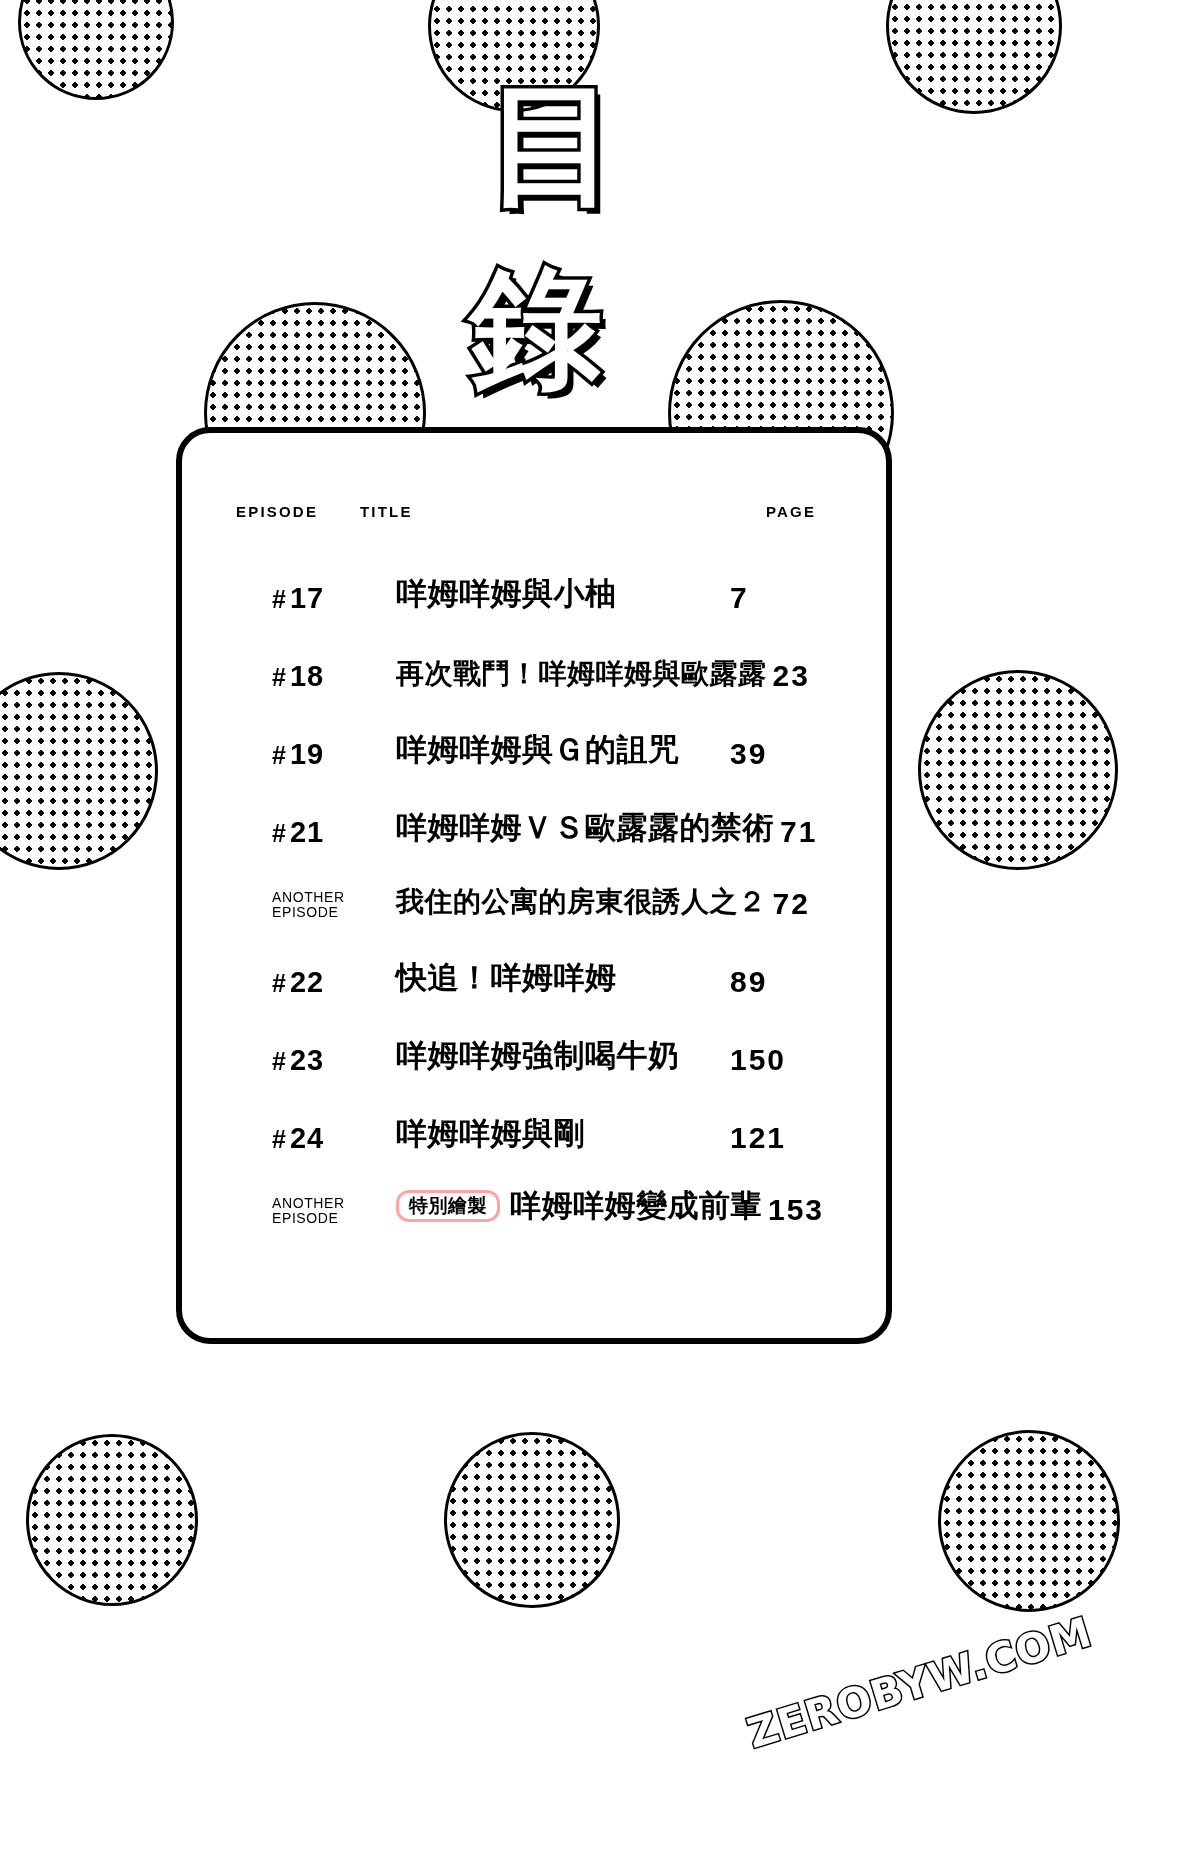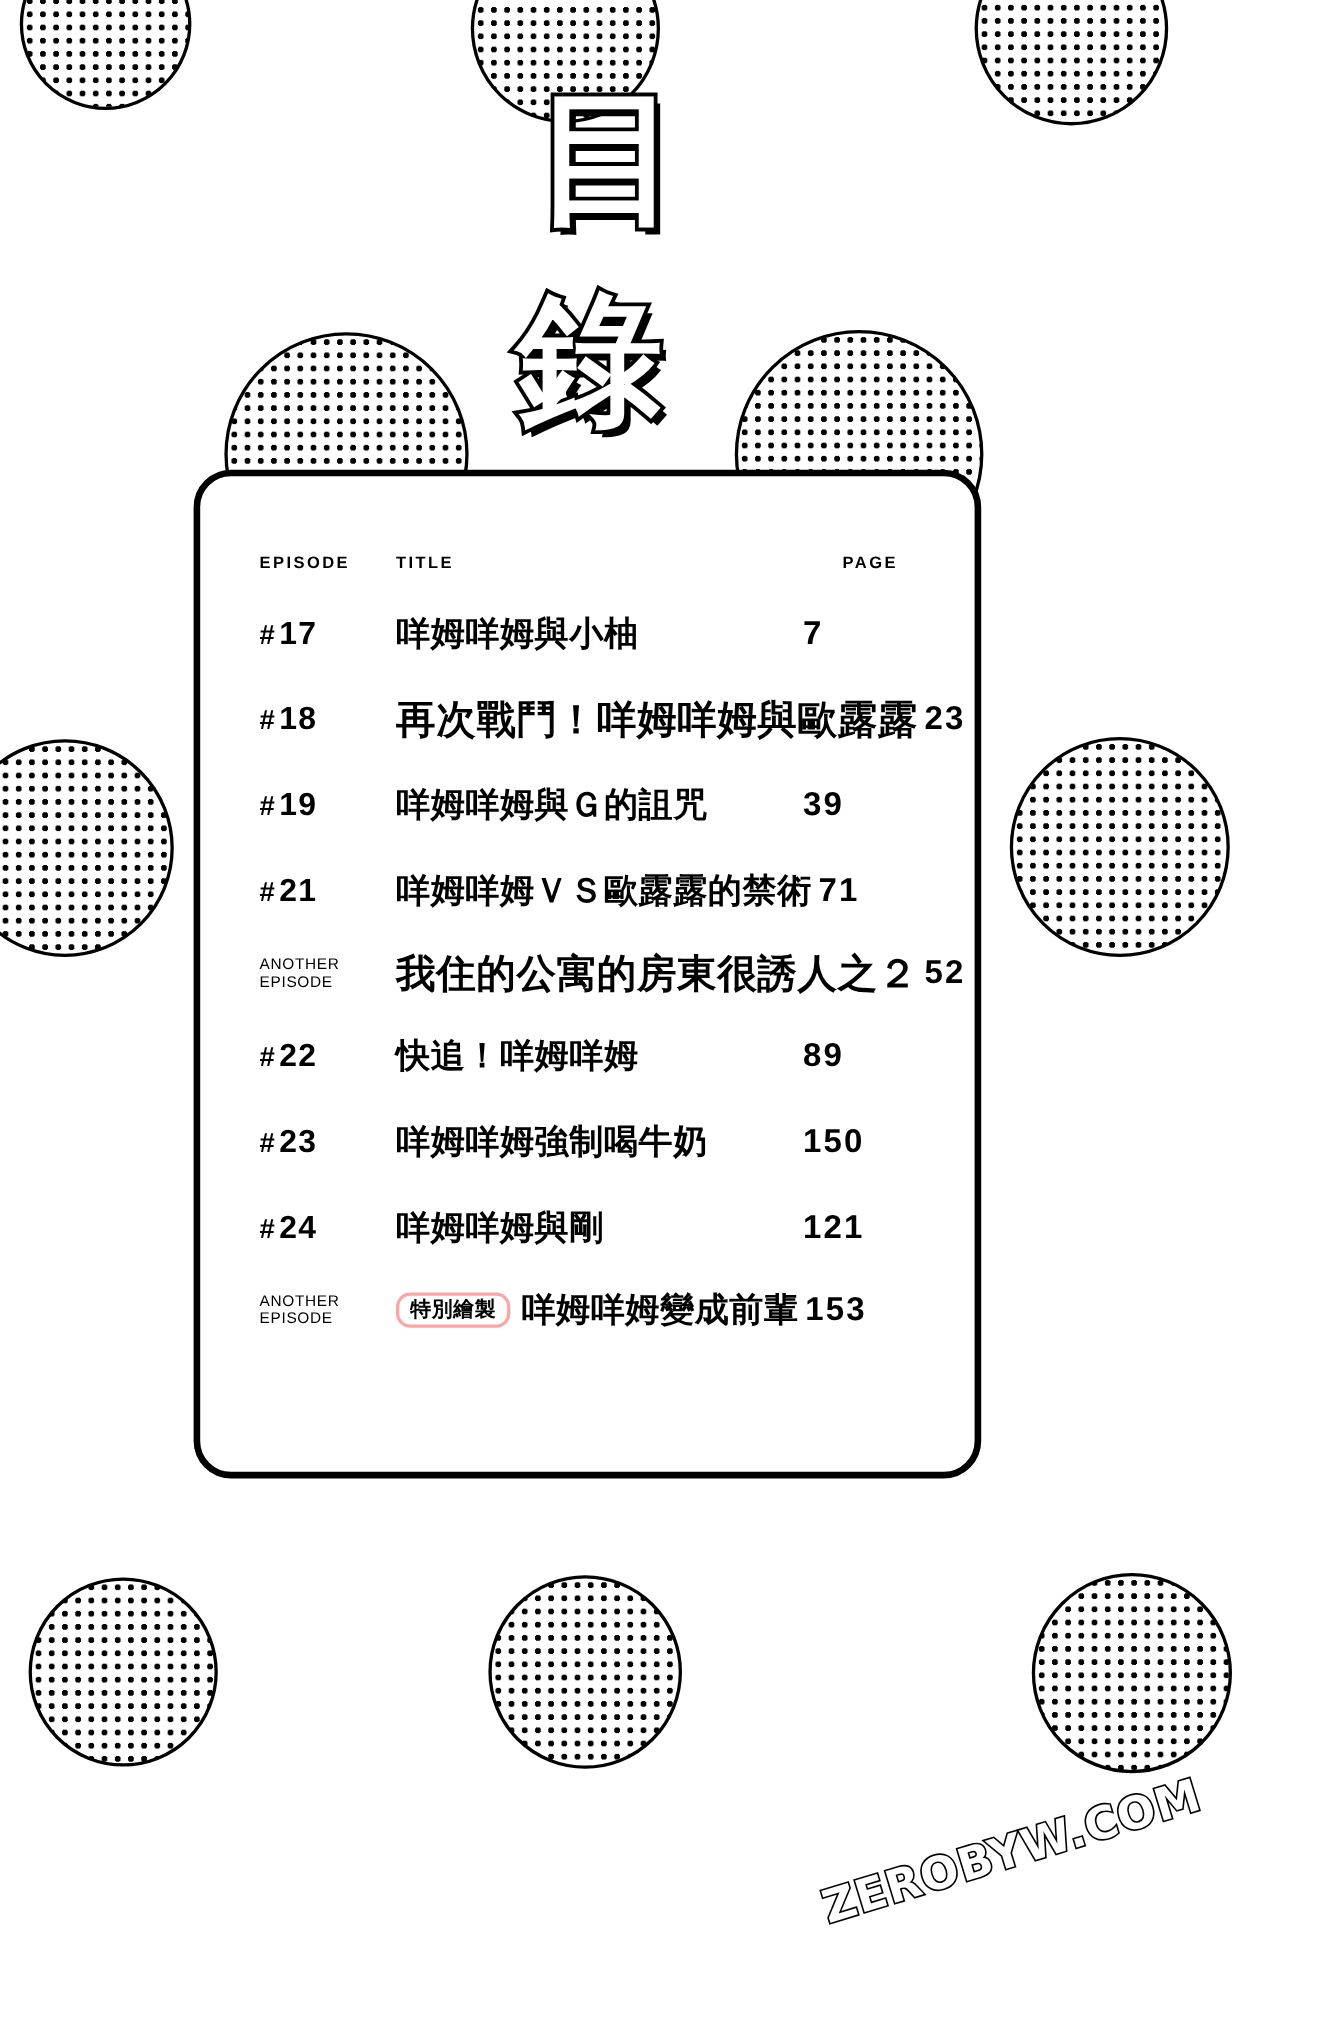--- a/index.html
+++ b/index.html
@@ -101,22 +101,23 @@
     letter-spacing: 2.2px;
     color: #000;
   }
   .toc-header .col-page .hdr-label {
     padding-left: 6px;
     margin-left: 36px;
   }
 
   .toc-row {
     display: flex;
-    align-items: center;
+    align-items: flex-end;
     min-height: 78px;
+    margin-left: 36px;
   }
   .toc-row.tight {
     min-height: 72px;
   }
 
   .ep-num {
     font-size: 29px;
     font-weight: 700;
     letter-spacing: 1px;
     color: #000;
@@ -139,21 +140,21 @@
     font-family: "DejaVu Sans", "Liberation Sans", sans-serif;
     font-size: 31px;
     font-weight: 700;
     letter-spacing: 0.5px;
     color: #000;
     white-space: nowrap;
     display: flex;
     align-items: center;
   }
   .row-title.small {
-    font-size: 36px;
+    font-size: 28px;
   }
 
   .badge {
     display: inline-block;
     font-family: "DejaVu Sans", "Liberation Sans", sans-serif;
     font-size: 19px;
     font-weight: 700;
     border: 3px solid #fca5a5;
     border-radius: 13px;
     padding: 2px 10px 4px 10px;
@@ -276,21 +277,21 @@
               <div class="ep-another">
                 <div>ANOTHER</div>
                 <div>EPISODE</div>
               </div>
             </div>
             <div class="col-title">
               <div class="row-title small">
                 <span>我住的公寓的房東很誘人之２</span>
               </div>
             </div>
-            <div class="col-page"><span class="page-num">52</span></div>
+            <div class="col-page"><span class="page-num">72</span></div>
           </div>
           <div class="toc-row">
             <div class="col-ep">
               <div class="ep-num"><span class="hash">#</span>22</div>
             </div>
             <div class="col-title">
               <div class="row-title">
                 <span>快追！咩姆咩姆</span>
               </div>
             </div>

